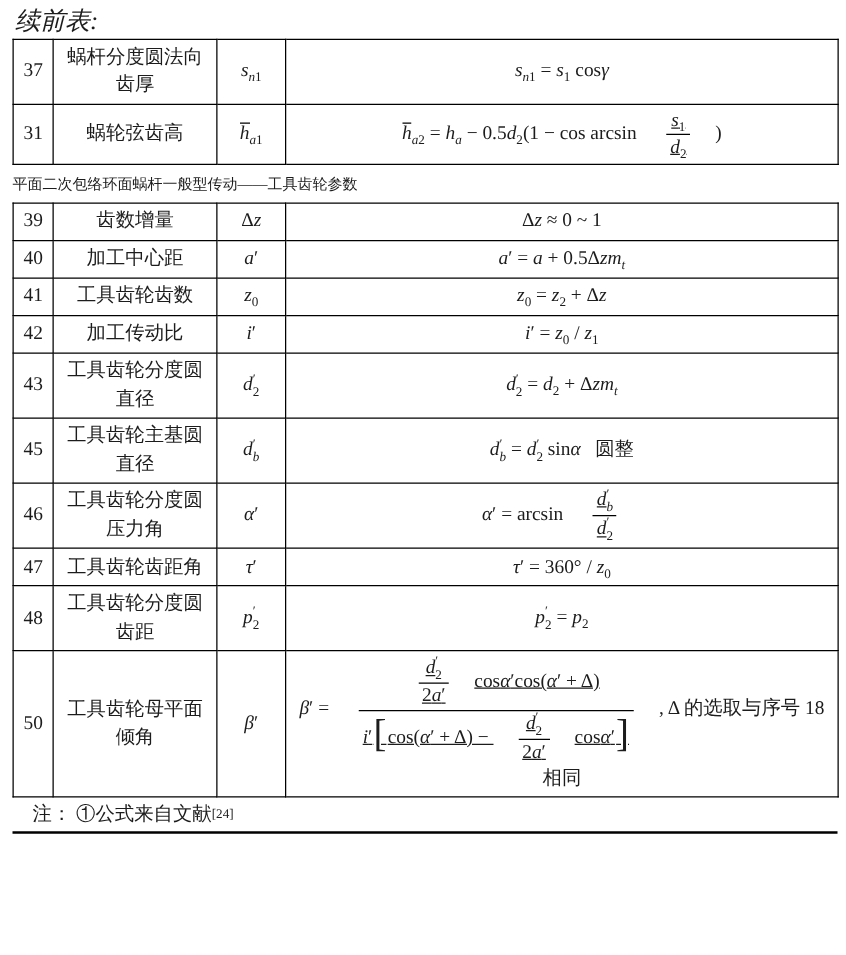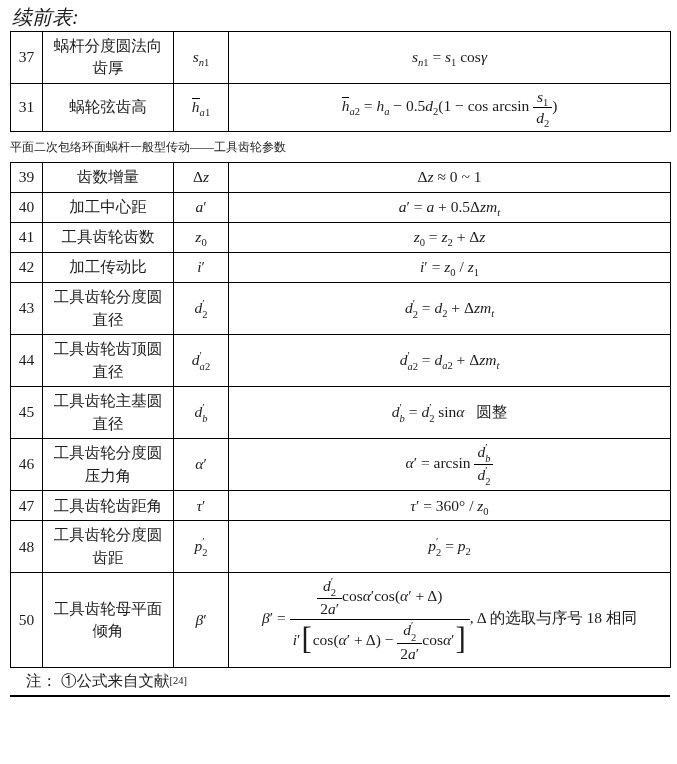--- a/index.html
+++ b/index.html
@@ -58,21 +58,22 @@
 
   
   i { font-style: italic; font-family: "Liberation Serif", "DejaVu Serif", serif; }
   sub { font-size: 68%; line-height: 0; }
   sup { font-size: 68%; line-height: 0; }
   .ol { display: inline-block; border-top: 1px solid #000; line-height: 1.05; }
   .frac {
     display: inline-block;
     vertical-align: middle;
     text-align: center;
-    margin: 0 0;
+    margin: 0 20px;
+    text-decoration: underline;
   }
   .frac > .num { display: block; border-bottom: 1px solid #000; padding: 0 3px; line-height: 1.3; }
   .frac > .den { display: block; padding: 0 3px; line-height: 1.3; }
   .stk {
     display: inline-block;
     vertical-align: -0.45em;
     font-size: 68%;
     line-height: 1.05;
     text-align: left;
   }
@@ -152,27 +153,20 @@
     <td class="c-formula"><i>i</i>′ = <i>z</i><sub>0</sub> / <i>z</i><sub>1</sub></td>
   </tr>
         <tr>
     <td class="c-no">43</td>
     <td class="c-name">工具齿轮分度圆
 直径</td>
     <td class="c-sym"><i>d</i><span class="stk"><span>′</span><span>2</span></span></td>
     <td class="c-formula"><i>d</i><span class="stk"><span>′</span><span>2</span></span> = <i>d</i><sub>2</sub> + Δ<i>zm</i><sub><i>t</i></sub></td>
   </tr>
         <tr>
-    <td class="c-no">44</td>
-    <td class="c-name">工具齿轮齿顶圆
-直径</td>
-    <td class="c-sym"><i>d</i><span class="stk"><span>′</span><span><i>a</i>2</span></span></td>
-    <td class="c-formula"><i>d</i><span class="stk"><span>′</span><span><i>a</i>2</span></span> = <i>d</i><sub><i>a</i>2</sub> + Δ<i>zm</i><sub><i>t</i></sub></td>
-  </tr>
-        <tr>
     <td class="c-no">45</td>
     <td class="c-name">工具齿轮主基圆
 直径</td>
     <td class="c-sym"><i>d</i><span class="stk"><span>′</span><span><i>b</i></span></span></td>
     <td class="c-formula"><i>d</i><span class="stk"><span>′</span><span><i>b</i></span></span> = <i>d</i><span class="stk"><span>′</span><span>2</span></span> sin<i>α</i>&nbsp;&nbsp;&nbsp;圆整</td>
   </tr>
         <tr>
     <td class="c-no">46</td>
     <td class="c-name">工具齿轮分度圆
 压力角</td>

